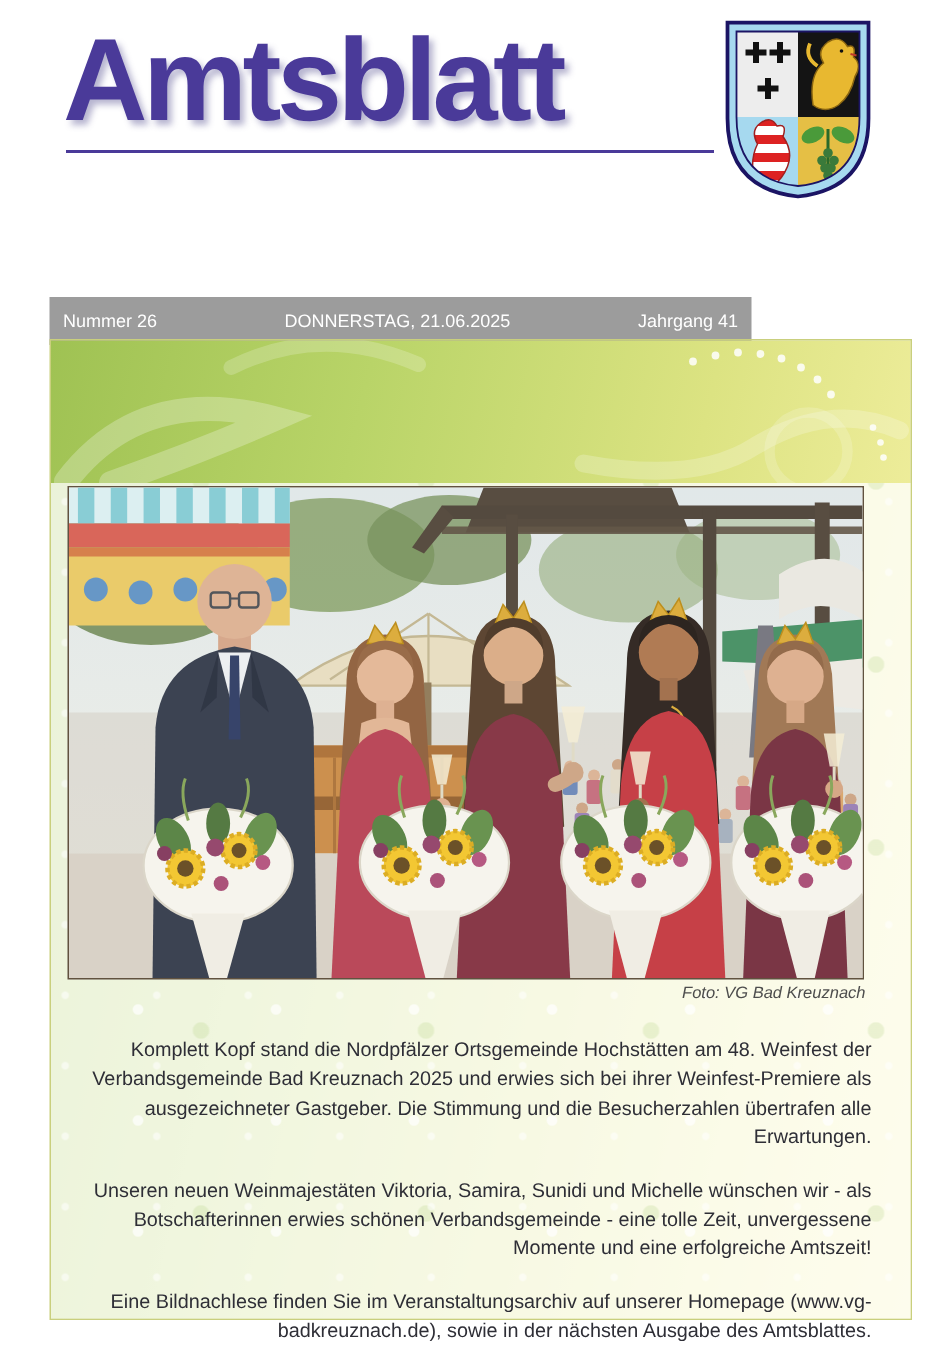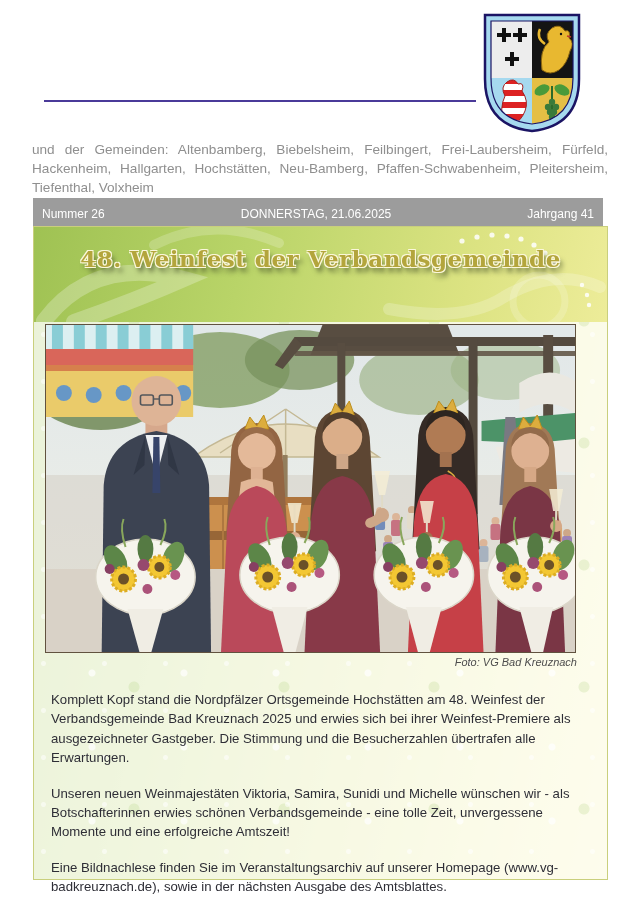--- a/index.html
+++ b/index.html
@@ -21,21 +21,21 @@
   .coat-of-arms{ position:absolute; left:482px; top:12px; width:100px; height:122px; }
   .subtitle{
     position:absolute; left:32px; top:109px; width:520px;
     font-size:19.5px; font-weight:bold; color:#1ba7de;
   }
   .municipalities{
     position:absolute; left:32px; top:140px; width:576px;
     font-size:13.6px; line-height:19px; color:#8f8f8f; text-align:justify;
   }
   .issue-bar{
-    position:absolute; left:33px; top:198px; width:570px; height:21px;
+    position:absolute; left:33px; top:198px; width:468px; height:21px;
     background:#9c9c9c; color:#fff; font-size:12px;
     display:flex; justify-content:space-between; align-items:center; padding:16px 9px;
   }
 
   
   .feature-block{
     position:absolute; left:33px; top:226px; width:575px; height:654px;
     background:linear-gradient(103deg,#9fc253 0%,#b9d468 30%,#dce382 62%,#f2efa0 88%,#f5f1ac 100%);
     border:1px solid #c9cf7d;
   }
@@ -50,20 +50,21 @@
   }
   .feature-content{
     position:absolute; left:0; right:0; top:95px; bottom:0;
     background-color:rgba(255,255,255,.78);
     background-image:
       radial-gradient(circle, rgba(255,255,255,.7) 3px, rgba(255,255,255,0) 4px),
       radial-gradient(circle, rgba(255,255,255,.55) 2px, rgba(255,255,255,0) 3px),
       radial-gradient(circle, rgba(186,214,140,.28) 5px, rgba(186,214,140,0) 6px);
     background-size:92px 74px, 61px 47px, 150px 122px;
     background-position:12px 18px, 40px 36px, 25px 60px;
+    text-align:right;
   }
   .photo-frame{
     position:absolute; left:11px; top:2px; width:531px; height:329px;
     border:1px solid #61523f; background:#e8e8e2;
   }
   .photo-frame svg{ display:block; width:529px; height:327px; }
   .photo-credit{
     position:absolute; top:334px; right:30px;
     font-size:11px; font-style:italic; color:#4d4d4d;
   }
@@ -71,20 +72,21 @@
     position:absolute; left:17px; right:26px; top:352px; bottom:0;
     font-size:13.2px; line-height:19.4px; color:#2e2e36;
   }
   .article-text p{ margin:16px 0 9px; }
 </style>
 </head>
 <body>
 
 <div class="page">
 
+  <div class="masthead-title">Amtsblatt</div>
   <div class="masthead-underline"></div>
 
   <div class="coat-of-arms">
     <svg viewBox="0 0 100 122" width="100" height="122">
       <defs>
         <clipPath id="shieldclip">
             <path d="M9,9 H91 V66 Q91 108 50 112 Q9 108 9 66 Z"></path>
           </clipPath>
         <clipPath id="lionclip">
             <path d="M22,112 Q17,96 23,84 Q18,75 25,70 Q32,65 36,72 Q43,70 40,79 Q47,89 43,99 Q39,109 31,113 Z"></path>
@@ -133,21 +135,20 @@
             <circle cx="68" cy="100" r="3.2"></circle>
               <circle cx="72" cy="100" r="3.2"></circle>
               <circle cx="70" cy="105" r="3.2"></circle>
           </g>
         </g>
       </g>
       <path d="M9,9 H91 V66 Q91 108 50 112 Q9 108 9 66 Z" fill="none" stroke="#1b1464" stroke-width="1.2"></path>
     </svg>
   </div>
 
-  <div class="municipalities">und der Gemeinden: Altenbamberg, Biebelsheim, Feilbingert, Frei-Laubersheim, Fürfeld, Hackenheim, Hallgarten, Hochstätten, Neu-Bamberg, Pfaffen-Schwabenheim, Pleitersheim, Tiefenthal, Volxheim</div>
 
   <div class="issue-bar">
     <span>Nummer 26</span>
     <span>DONNERSTAG, 21.06.2025</span>
     <span>Jahrgang 41</span>
   </div>
 
   <div class="feature-block">
 
     <div class="banner">
@@ -164,21 +165,20 @@
             <circle cx="487" cy="12" r="2.6"></circle>
             <circle cx="500" cy="18" r="2.6"></circle>
           <circle cx="511" cy="26" r="2.6"></circle>
             <circle cx="520" cy="36" r="2.6"></circle>
           <circle cx="548" cy="58" r="2.2"></circle>
             <circle cx="553" cy="68" r="2.2"></circle>
             <circle cx="555" cy="78" r="2.2"></circle>
         </g>
       </svg>
       <div class="headline">
-        <div>48. Weinfest der Verbandsgemeinde</div>
       </div>
     </div>
 
     <div class="feature-content">
 
       <div class="photo-frame">
         <svg viewBox="0 0 532 327" preserveAspectRatio="none">
           <defs>
             <linearGradient id="sky" x1="0" y1="0" x2="0" y2="1">
               <stop offset="0" stop-color="#dfe6e8"></stop>

